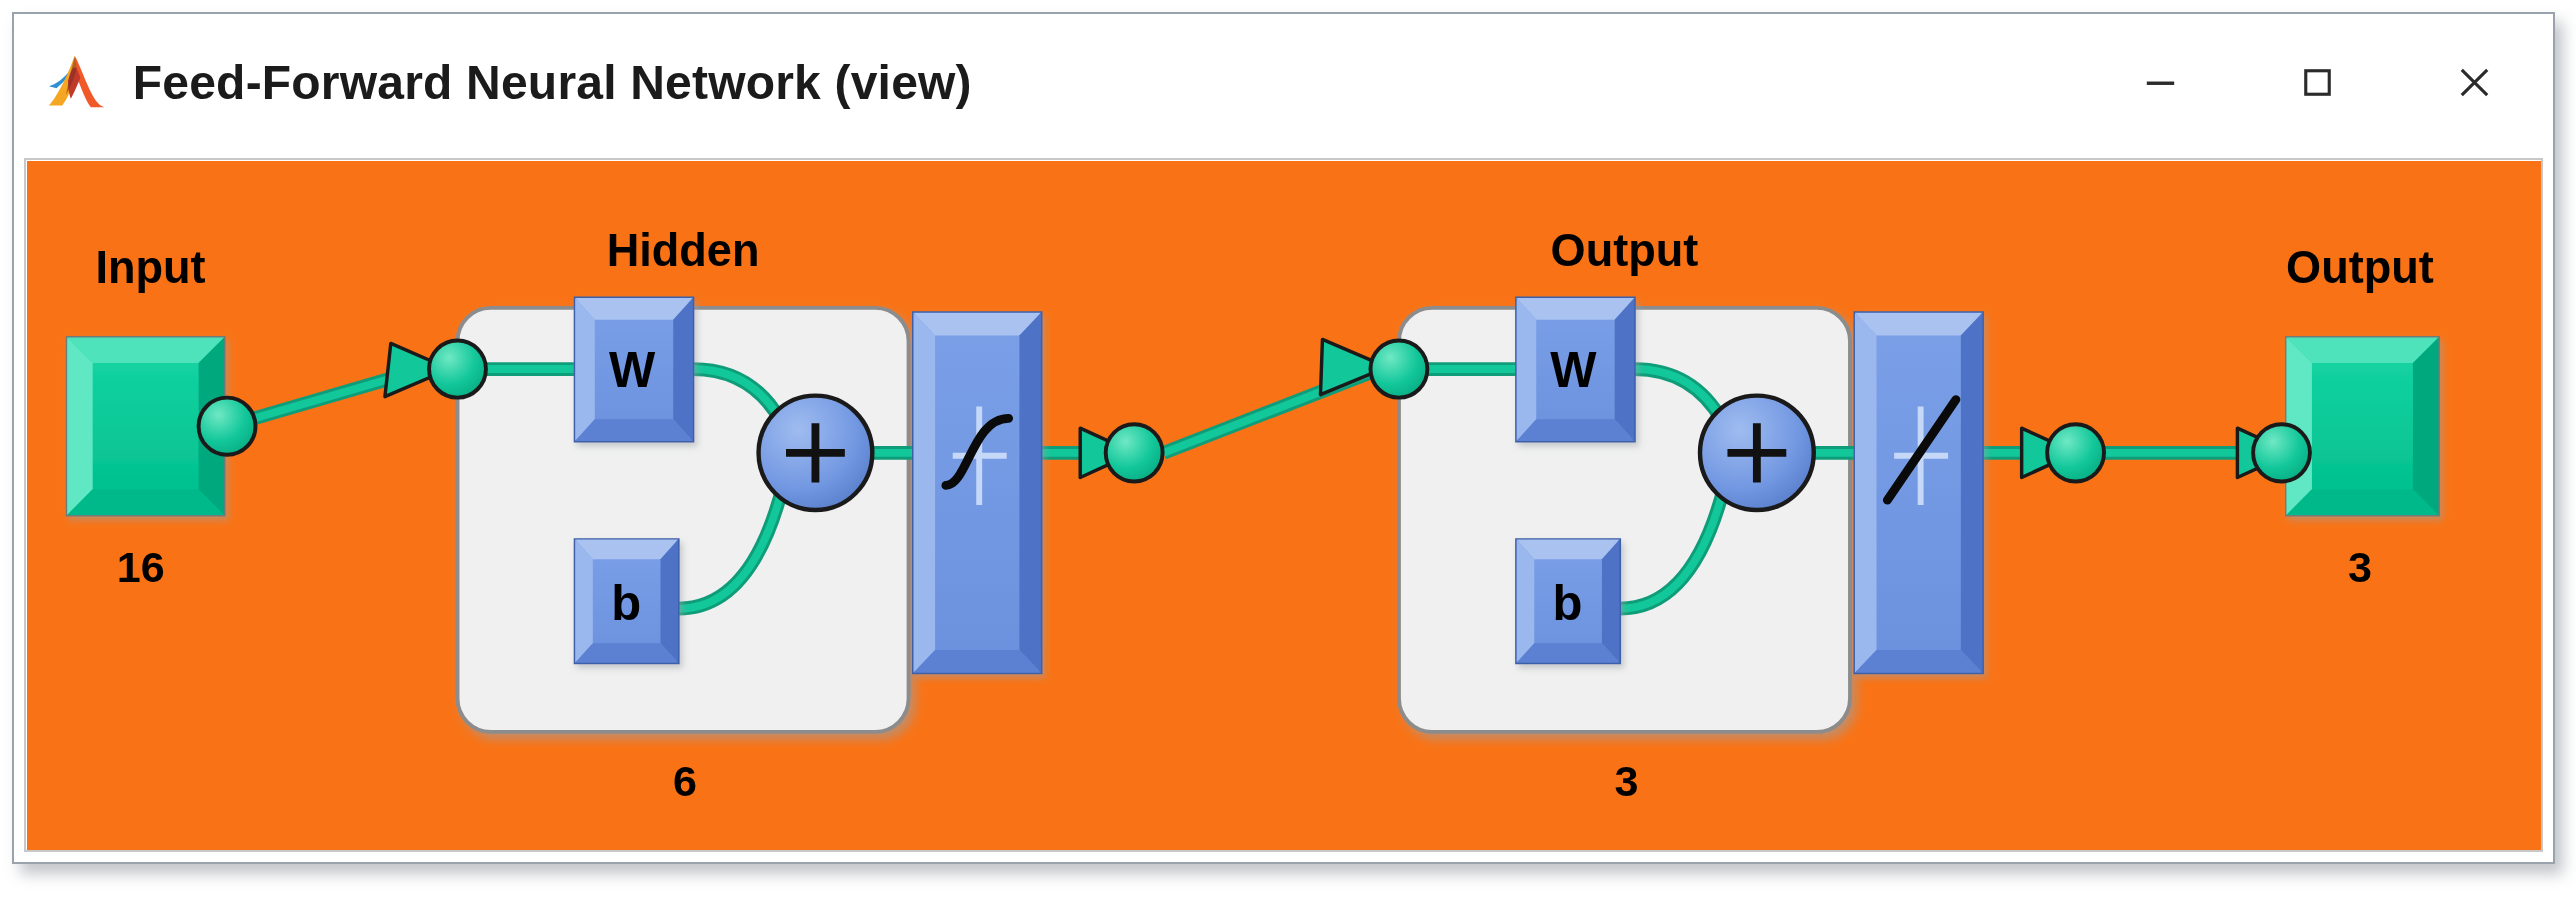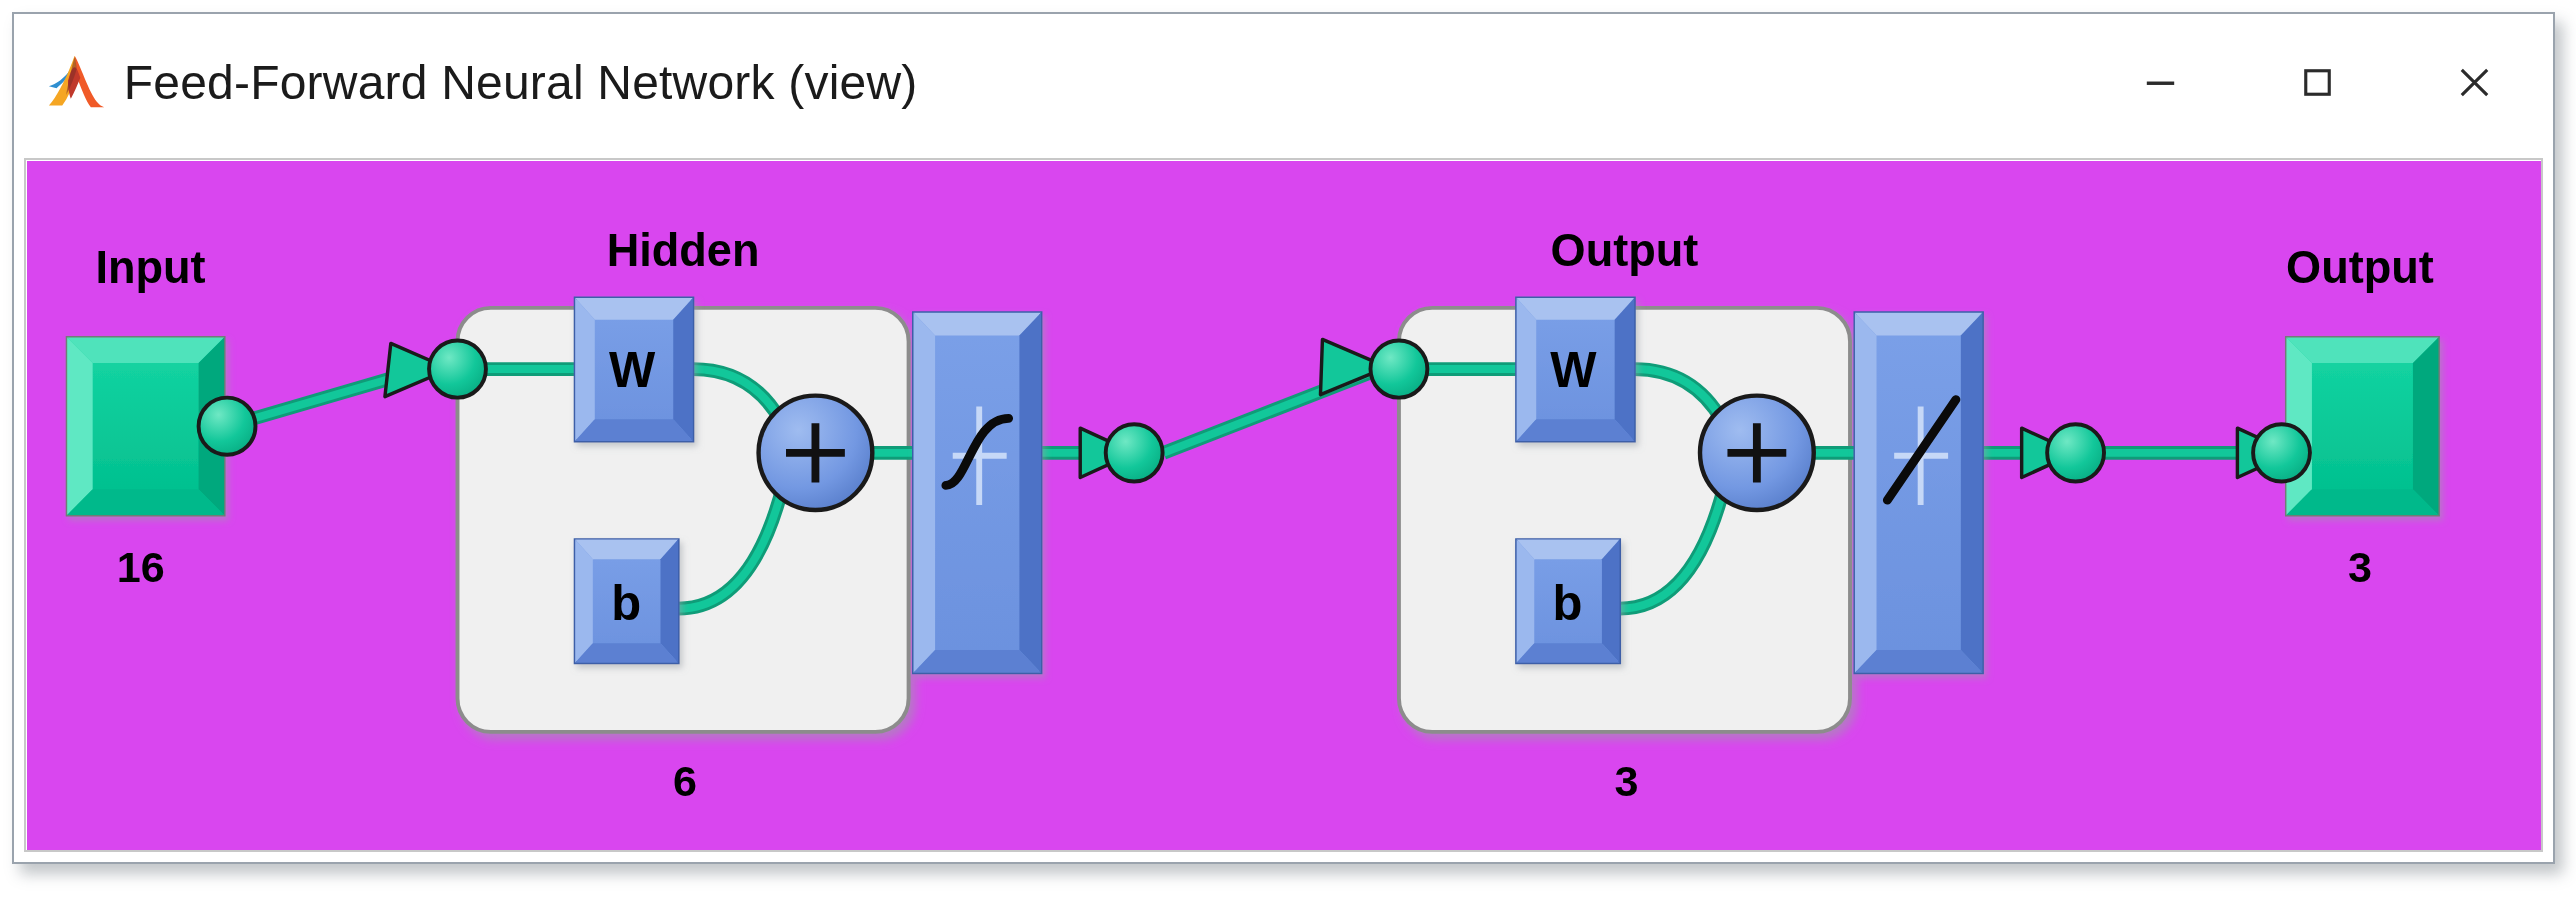--- a/index.html
+++ b/index.html
@@ -12,35 +12,35 @@
     box-sizing:border-box;
     box-shadow:7.9px 9.8px 13.8px rgba(120,128,136,0.45);
   }
   #titlebar{
     position:absolute; left:0; top:0; right:0; height:138px;
     background:#ffffff;
     display:flex; align-items:center;
   }
   #app-icon{ margin-left:33px; width:61px; height:61px; flex:0 0 auto; }
   #title-text{
-    margin-left:16px; font-size:48px; color:#1b1b1b;
-    font-family:"Liberation Sans",sans-serif; font-weight:400;
+    margin-left:25px; font-size:48px; color:#1b1b1b;
+    font-family:"Liberation Sans",sans-serif; font-weight:700;
     letter-spacing:0.2px; white-space:nowrap;
   }
   #win-controls{ margin-left:auto; display:flex; height:100%; }
   .winbtn{
     width:157px; height:100%;
     display:flex; align-items:center; justify-content:center;
     background:transparent; border:none; cursor:default;
   }
   .winbtn svg{ display:block; }
 
   #content{
     position:absolute; left:9.8px; top:144px; right:9.8px; bottom:9.8px;
-    background:#d946ef;
+    background:#f97316;
     border:2px solid #c8c8c8;
     box-sizing:border-box;
     box-shadow: inset 1px 1px 0 #ffffff;
   }
   #diagram{ position:absolute; left:0; top:0; width:100%; height:100%; }
 
   .lbl-bold{
     font-family:"Liberation Sans",sans-serif;
     font-weight:bold; fill:#000000;
   }

